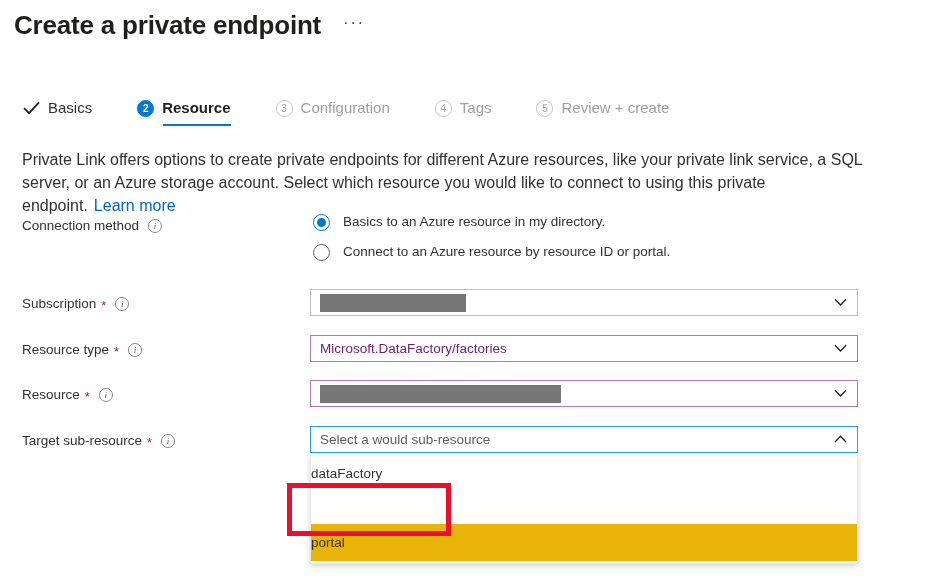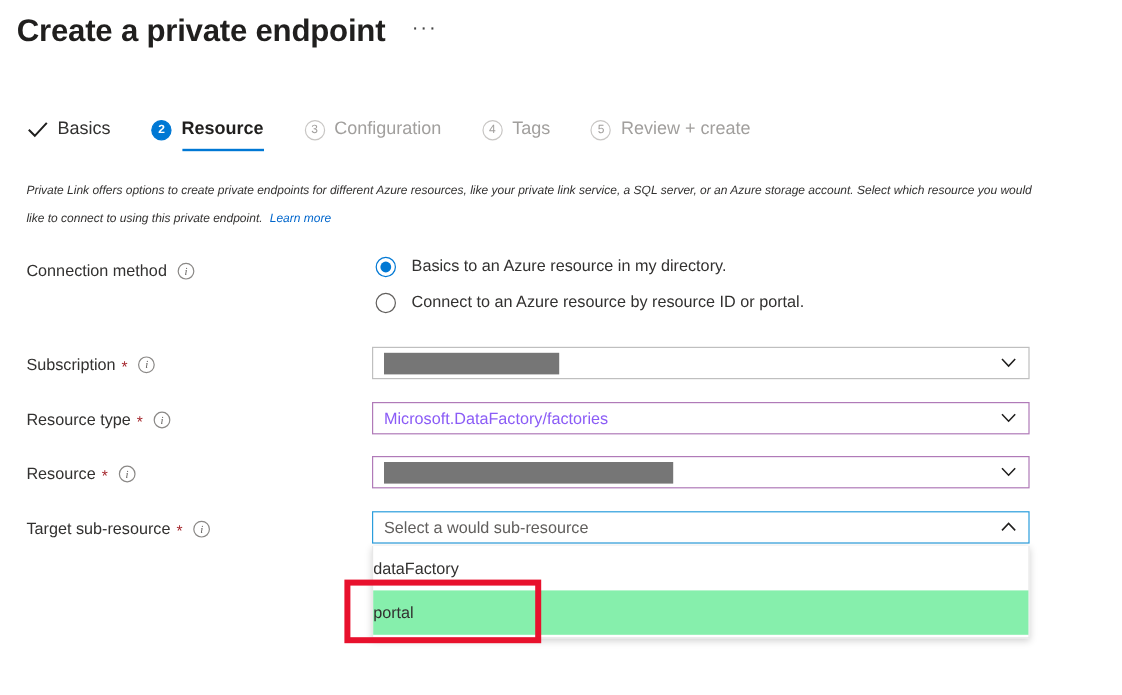--- a/index.html
+++ b/index.html
@@ -42,21 +42,21 @@
     user-select: none;
   }
 
   
   .tabs {
     position: absolute;
     left: 22px;
     top: 98px;
     display: flex;
     align-items: flex-start;
-    gap: 0;
+    gap: 11px;
   }
   .tab {
     display: flex;
     align-items: center;
     gap: 8px;
     padding: 0 18px 9px 0;
     margin-right: 16px;
     position: relative;
     cursor: pointer;
     white-space: nowrap;
@@ -105,24 +105,23 @@
     justify-content: center;
     flex: 0 0 auto;
   }
 
   
   .intro {
     position: absolute;
     left: 22px;
     top: 148px;
     width: 845px;
-    font-size: 10px;
+    font-size: 16px;
     line-height: 23px;
     color: #323130;
-    font-style: italic;
   }
   .intro .learn-more {
     color: #0066cc;
     text-decoration: none;
     margin-left: 6px;
     cursor: pointer;
   }
 
   
   .form {
@@ -210,21 +209,21 @@
     display: flex;
     align-items: center;
     padding: 0 6px 0 9px;
     cursor: pointer;
   }
   .ddl.purple { border-color: #b07ab8; }
   .ddl.focused { border: 1.6px solid #2a9ddc; }
   .ddl-value {
     flex: 1;
     font-size: 13.5px;
-    color: #8b5cf6;
+    color: #701a75;
     line-height: 18px;
     overflow: hidden;
     white-space: nowrap;
   }
   .ddl-value.placeholder { color: #605e5c; }
   .redact {
     height: 18px;
     background: #767676;
     flex: 0 0 auto;
   }
@@ -253,21 +252,21 @@
   }
   .ddl-option {
     height: 37px;
     display: flex;
     align-items: center;
     font-size: 13.5px;
     color: #323130;
     cursor: pointer;
     box-sizing: border-box;
   }
-  .ddl-option.highlighted { background: #86efac; }
+  .ddl-option.highlighted { background: #eab308; margin-top: 32px; }
 
   
   .annotation-box {
     position: absolute;
     left: 287px;
     top: 483px;
     width: 164px;
     height: 53px;
     border: 5px solid #e8112d;
     box-sizing: border-box;

